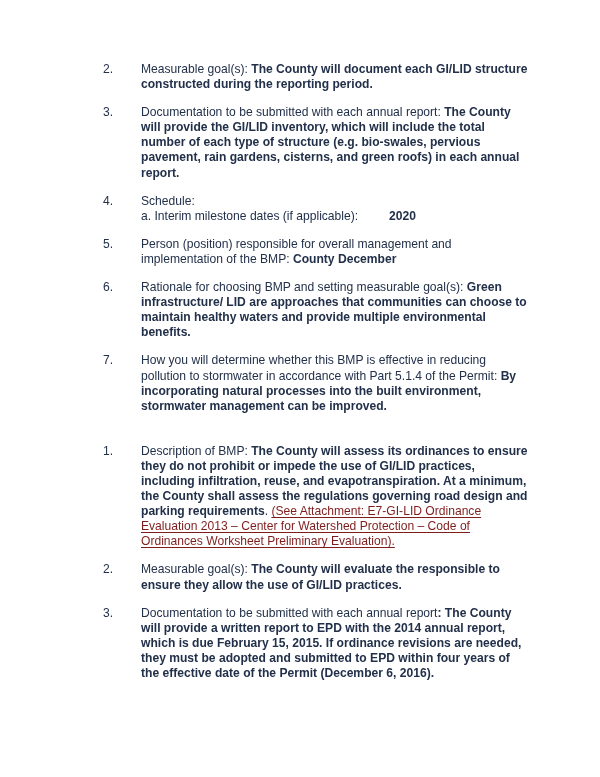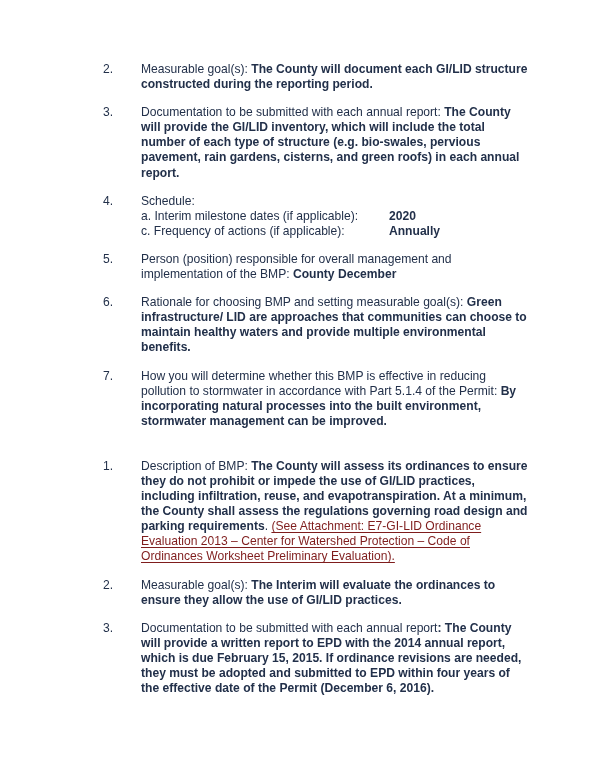--- a/index.html
+++ b/index.html
@@ -102,24 +102,20 @@
       <div class="item">
         <span class="item-num">4.</span>
         <span class="item-body">
           <span class="plain">Schedule:</span>
           <table class="schedule">
             <tbody>
               <tr>
                 <td class="lbl plain">a. Interim milestone dates (if applicable):</td>
                 <td class="val ins">2020</td>
               </tr>
-              <tr>
-                <td class="lbl plain">c. Frequency of actions (if applicable):</td>
-                <td class="val ins">Annually</td>
-              </tr>
             </tbody>
           </table>
         </span>
       </div>
 
       <div class="item">
         <span class="item-num">5.</span>
         <span class="item-body"><span class="plain">Person (position) responsible for overall management and implementation of the BMP: </span><span class="ins">County December</span></span>
       </div>
 
@@ -140,21 +136,21 @@
     <div>
 
 
       <div class="item">
         <span class="item-num">1.</span>
         <span class="item-body"><span class="plain">Description of BMP: </span><span class="ins">The County will assess its ordinances to ensure they do not prohibit or impede the use of GI/LID practices, including infiltration, reuse, and evapotranspiration. At a minimum, the County shall assess the regulations governing road design and parking requirements</span><span class="plain">. </span><span class="redins">(See Attachment: E7-GI-LID  Ordinance Evaluation  2013 – Center for Watershed Protection – Code of Ordinances Worksheet Preliminary Evaluation).</span></span>
       </div>
 
       <div class="item">
         <span class="item-num">2.</span>
-        <span class="item-body"><span class="plain">Measurable goal(s): </span><span class="ins">The Interim will evaluate the ordinances to ensure they allow the use of GI/LID practices.</span></span>
+        <span class="item-body"><span class="plain">Measurable goal(s): </span><span class="ins">The County will evaluate the responsible to ensure they allow the use of GI/LID practices.</span></span>
       </div>
 
       <div class="item">
         <span class="item-num">3.</span>
         <span class="item-body"><span class="plain">Documentation to be submitted with each annual report</span><span class="ins">: The County will provide a written report to EPD with the 2014 annual report, which is due February 15, 2015. If ordinance revisions are needed, they must be adopted and submitted to EPD within four years of the effective date of the Permit (December 6, 2016).</span></span>
       </div>
 
     </div>
 
   </div>

